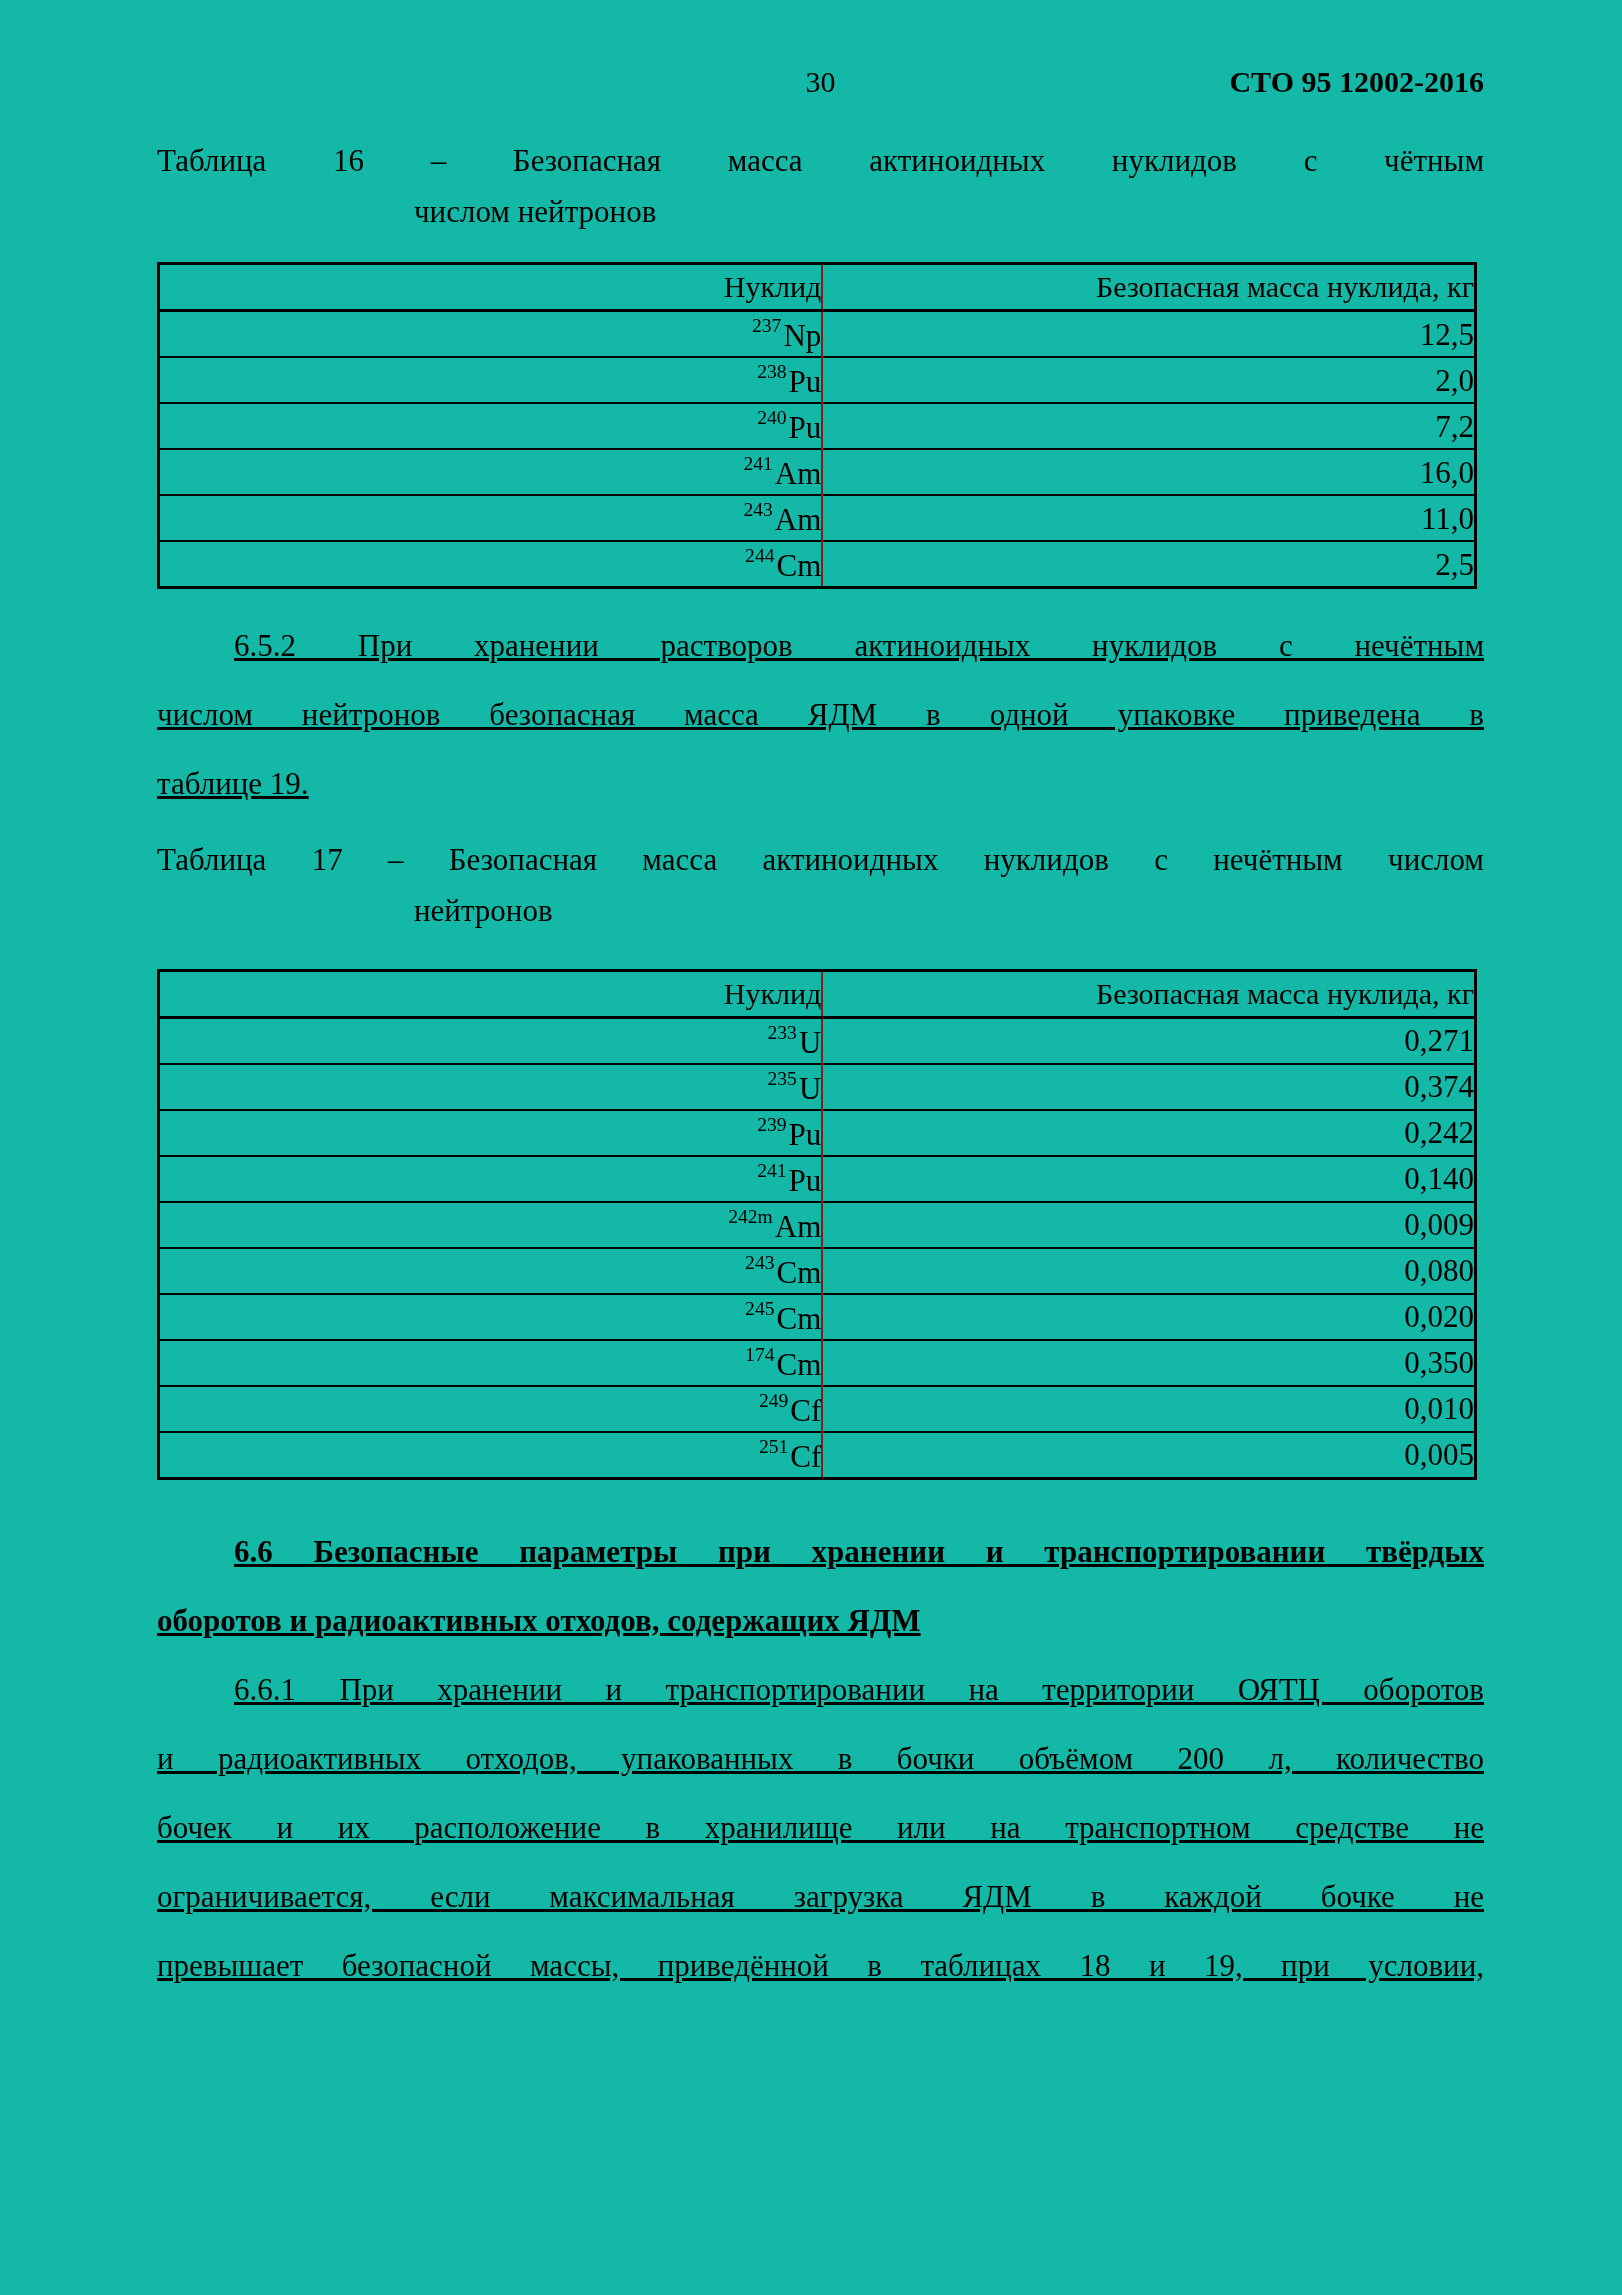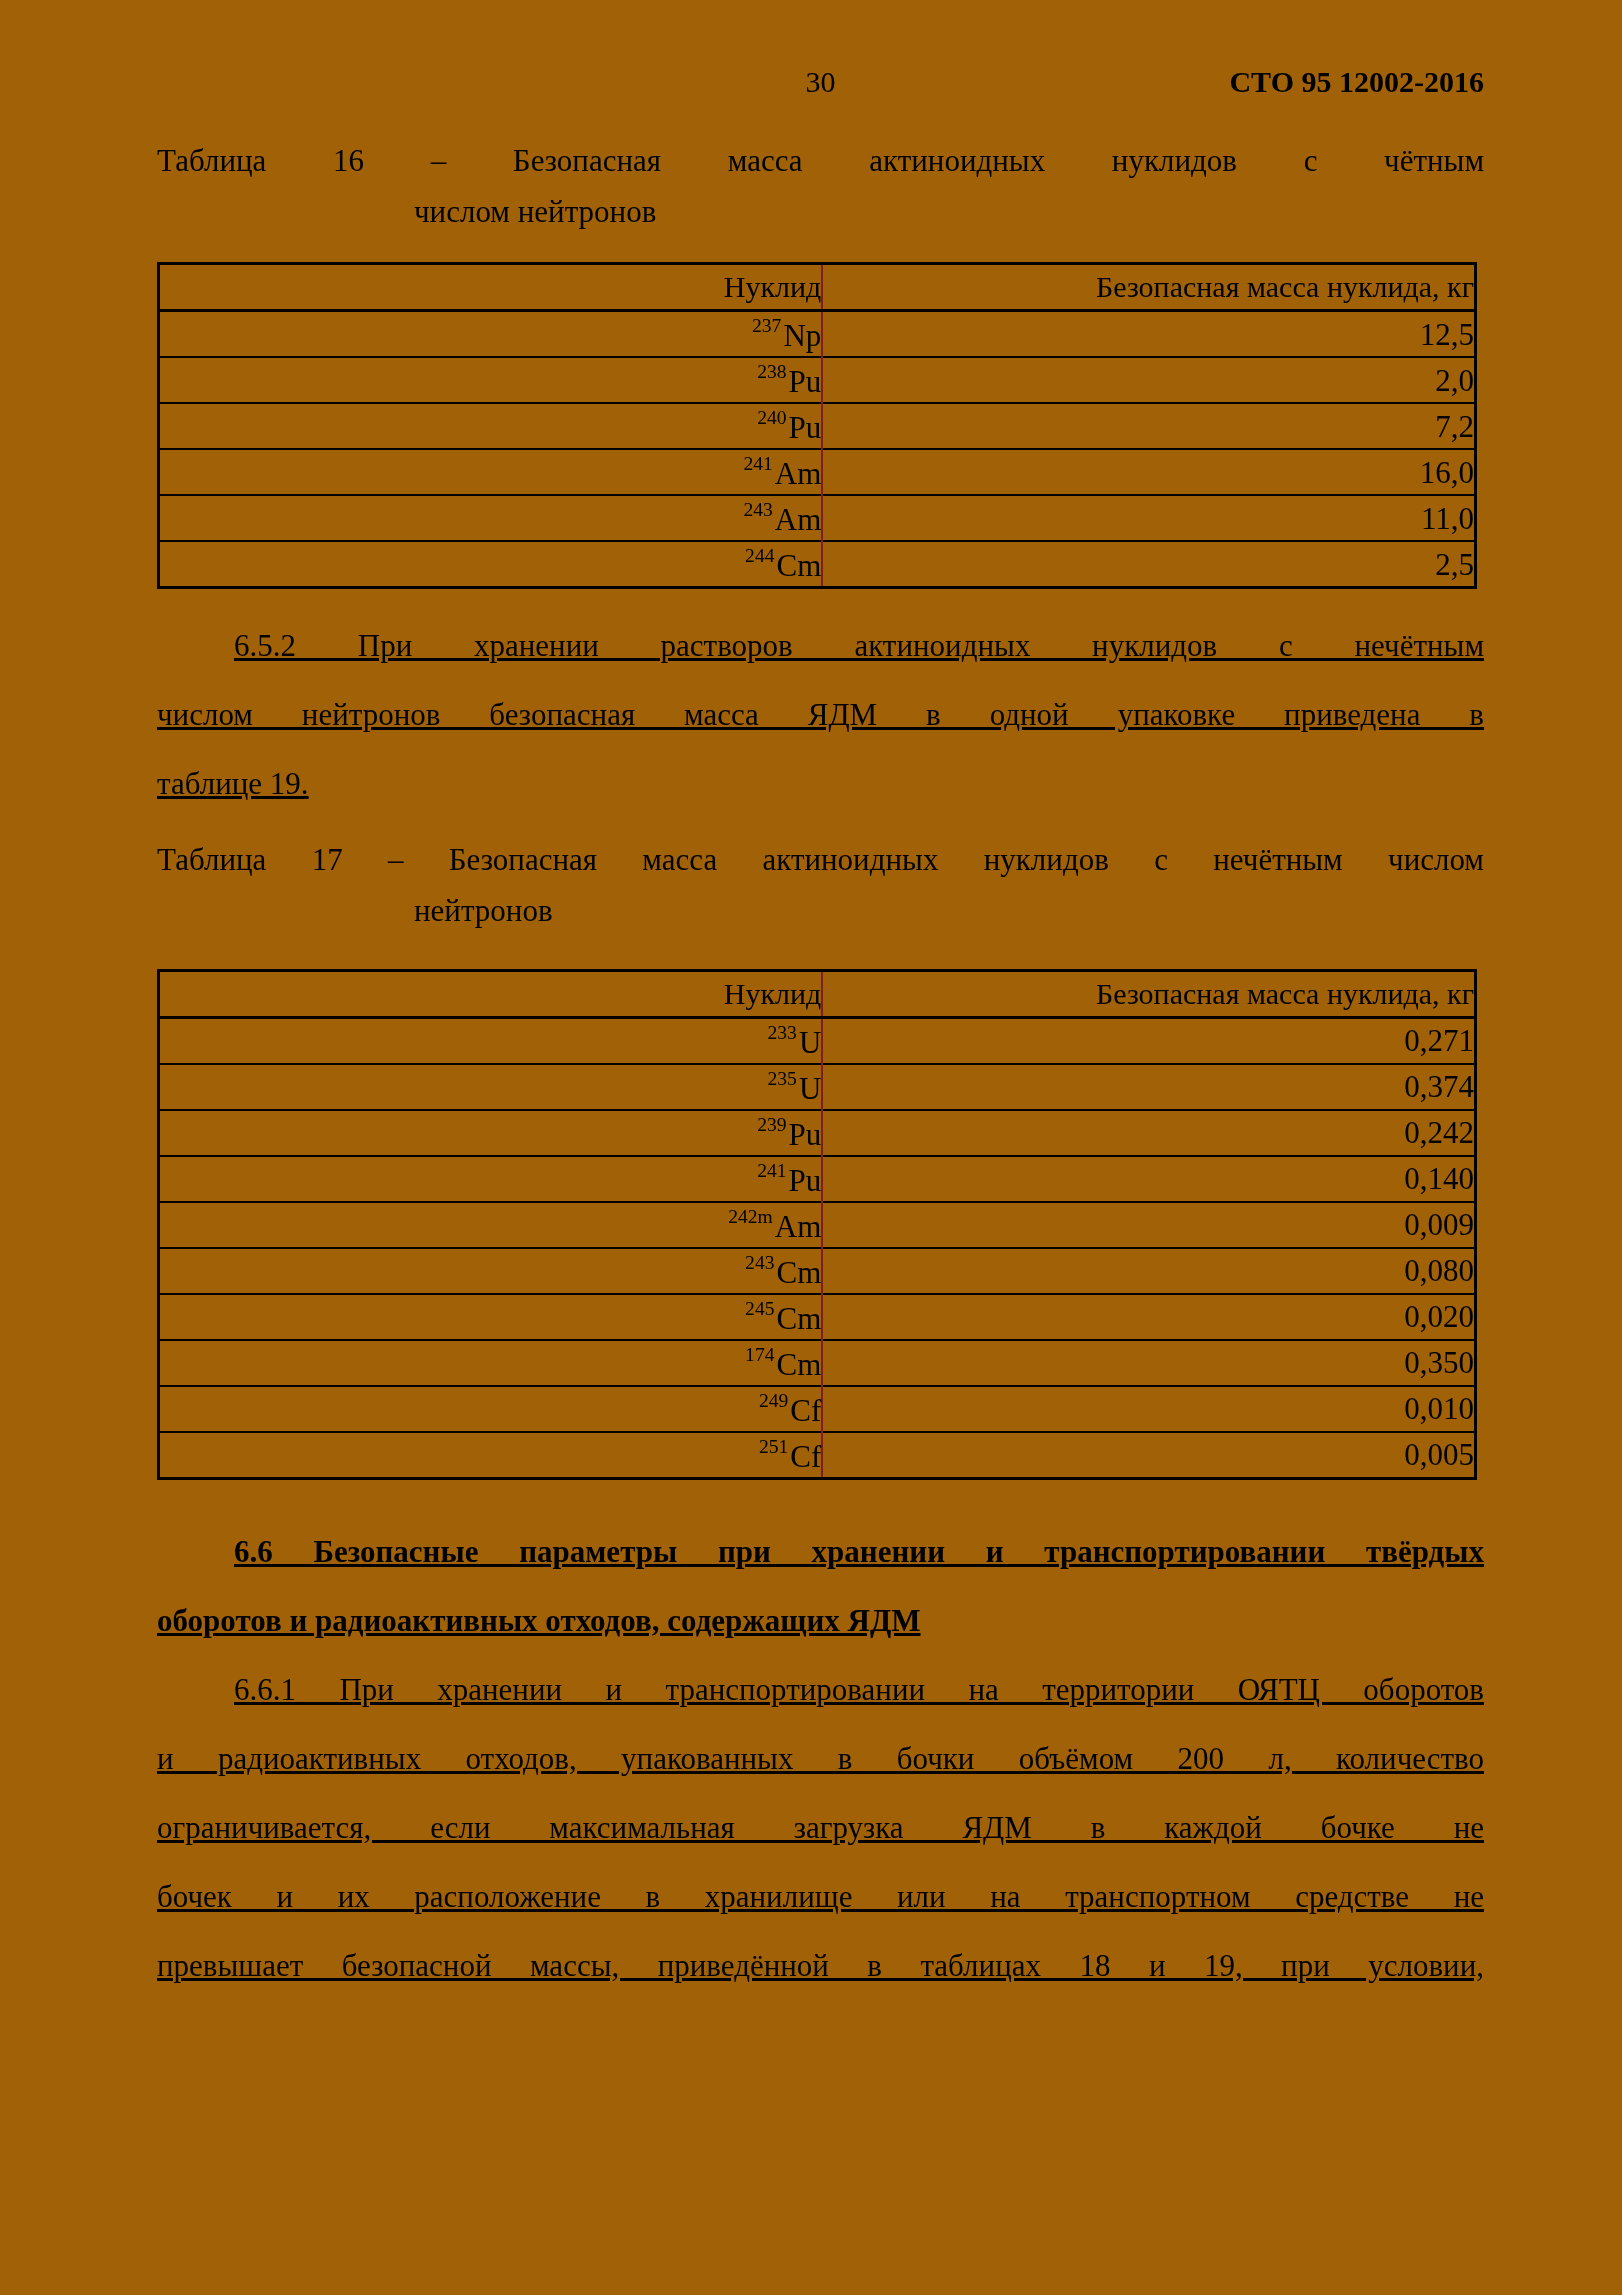--- a/index.html
+++ b/index.html
@@ -1,21 +1,21 @@
 <!DOCTYPE html>
 <html lang="ru" style="font-size:10.5px"><head>
 <meta charset="utf-8">
 <style>
   html, body { margin: 0; padding: 0; background: #e8e8e8; }
   .page {
     position: relative;
     width: 1623px;
     height: 2295px;
     margin: 0 auto;
-    background: #a16207;
+    background: #14b8a6;
     color: #000000;
     font-family: "Liberation Serif", "DejaVu Serif", serif;
     box-sizing: border-box;
     padding: 58px 139px 0 157px;
     overflow: hidden;
   }
 
   
   .running-head { position: relative; height: 47px; font-size: 30px; line-height: 47px; }
   .pg-num { position: absolute; left: 50%; transform: translateX(-50%); top: 0; }
@@ -182,19 +182,19 @@
   </table>
 
   <div class="para h66">
       <div class="line first-line">6.6 Безопасные параметры при хранении и транспортировании твёрдых</div>
       <div class="line last-line">оборотов и радиоактивных отходов, содержащих ЯДМ</div>
     </div>
 
   <div class="para p661">
       <div class="line first-line">6.6.1 При хранении и транспортировании на территории ОЯТЦ оборотов</div>
       <div class="line">и радиоактивных отходов, упакованных в бочки объёмом 200 л, количество</div>
+      <div class="line">бочек и их расположение в хранилище или на транспортном средстве не</div>
       <div class="line">ограничивается, если максимальная загрузка ЯДМ в каждой бочке не</div>
-      <div class="line">бочек и их расположение в хранилище или на транспортном средстве не</div>
       <div class="line">превышает безопасной массы, приведённой в таблицах 18 и 19, при условии,</div>
     </div>
 
 </div>
 
 
 </body></html>

